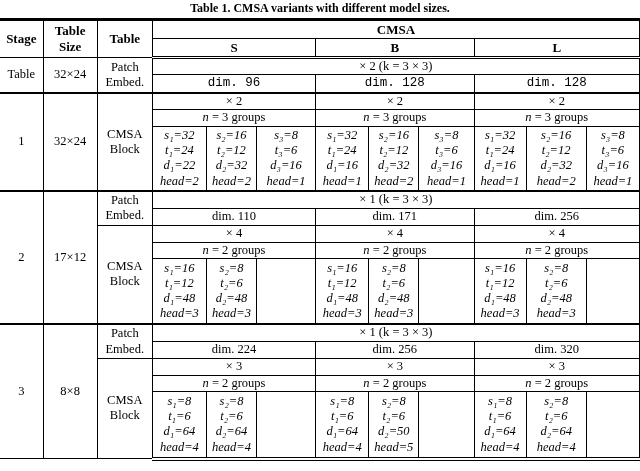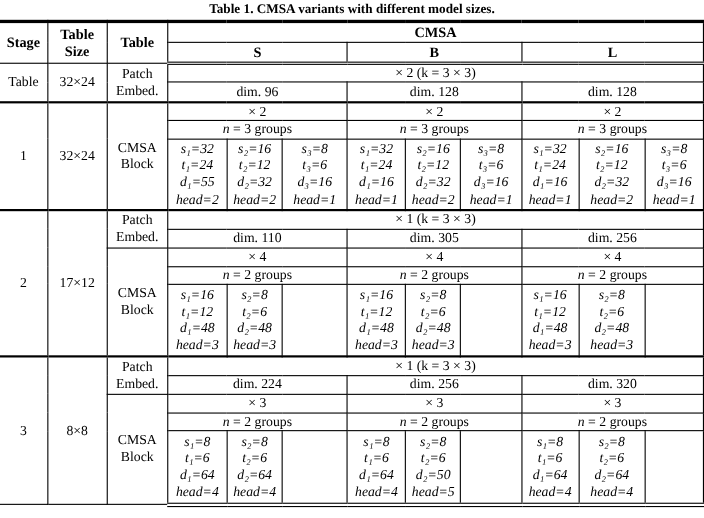--- a/index.html
+++ b/index.html
@@ -19,21 +19,21 @@
   .vtab th, .vtab td {
     border:1px solid #000; padding:0; text-align:center; vertical-align:middle;
     font-size:12.5px; line-height:1.22; overflow:hidden;
   }
   .vtab th { font-size:13px; font-weight:bold; }
   .vtab th:first-child, .vtab td:first-child { border-left:none; }
   tr.h-cmsa { height:19px; }
   tr.h-sbl  { height:19px; }
   tr.h-sbl > th { border-bottom:3px double #000; }
   tr.rh17 { height:17px; }
-  tr.rh18 { height:18px; }
+  tr.rh18 { height:18px;font-family:Liberation Mono, monospace; }
   tr.rh16 { height:16px; }
   tr.cells1 { height:65px; }
   tr.cells2 { height:66px; }
   tr.cells3 { height:67px; }
   tr.stage-start > th, tr.stage-start > td { border-top:2px solid #000; }
   tr.last-row > td { border-bottom:4px double #000; }
   .mline { font-style:italic; }
   .groups-label::first-letter { font-style:italic; }
   .repeat-label::first-letter { font-style:normal; }
 </style>
@@ -94,21 +94,21 @@
     </tr>
     <tr class="rh16">
       <td colspan="3" class="groups-label">n = 3 groups</td>
       <td colspan="3" class="groups-label">n = 3 groups</td>
       <td colspan="3" class="groups-label">n = 3 groups</td>
     </tr>
     <tr class="cells1">
       <td class="cfg">
             <div class="mline">s₁=32</div>
             <div class="mline">t₁=24</div>
-            <div class="mline">d₁=55</div>
+            <div class="mline">d₁=22</div>
             <div class="mline">head=2</div>
           </td>
       <td class="cfg">
             <div class="mline">s₂=16</div>
             <div class="mline">t₂=12</div>
             <div class="mline">d₂=32</div>
             <div class="mline">head=2</div>
           </td>
       <td class="cfg">
             <div class="mline">s₃=8</div>
@@ -155,21 +155,21 @@
     </tr>
 
     <tr class="rh17 stage-start">
       <td rowspan="5">2</td>
       <td rowspan="5">17×12</td>
       <td rowspan="2">Patch Embed.</td>
       <td colspan="9" class="repeat-label">× 1 (k = 3 × 3)</td>
     </tr>
     <tr class="rh17">
       <td colspan="3">dim. 110</td>
-      <td colspan="3">dim. 305</td>
+      <td colspan="3">dim. 171</td>
       <td colspan="3">dim. 256</td>
     </tr>
     <tr class="rh17">
       <td rowspan="3">CMSA Block</td>
       <td colspan="3">× 4</td>
       <td colspan="3">× 4</td>
       <td colspan="3">× 4</td>
     </tr>
     <tr class="rh16">
       <td colspan="3" class="groups-label">n = 2 groups</td>

